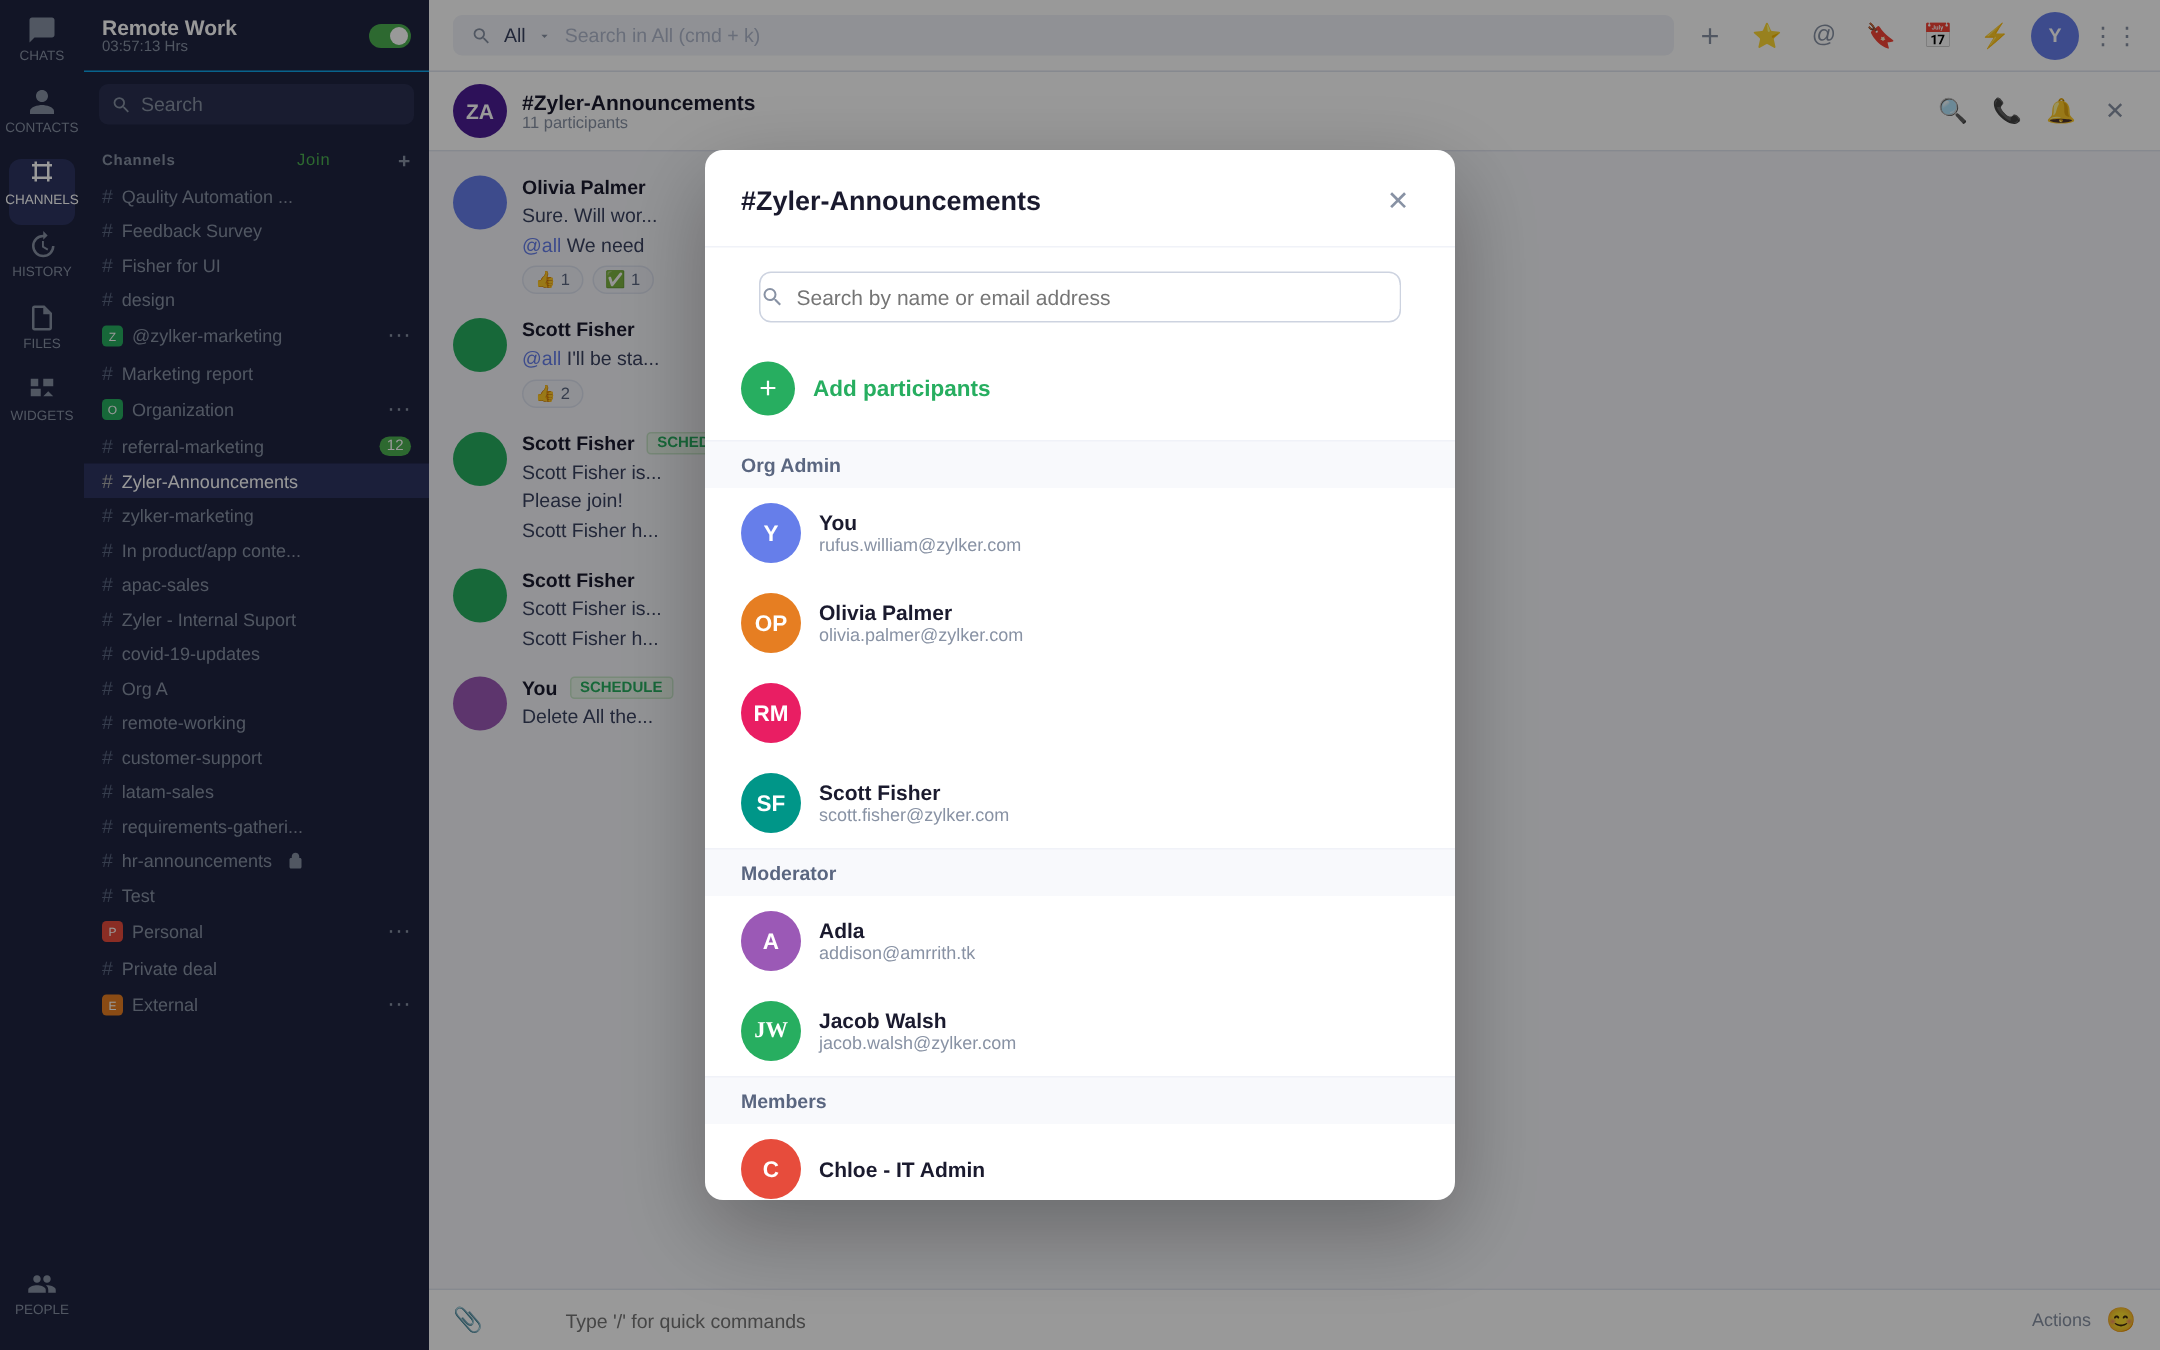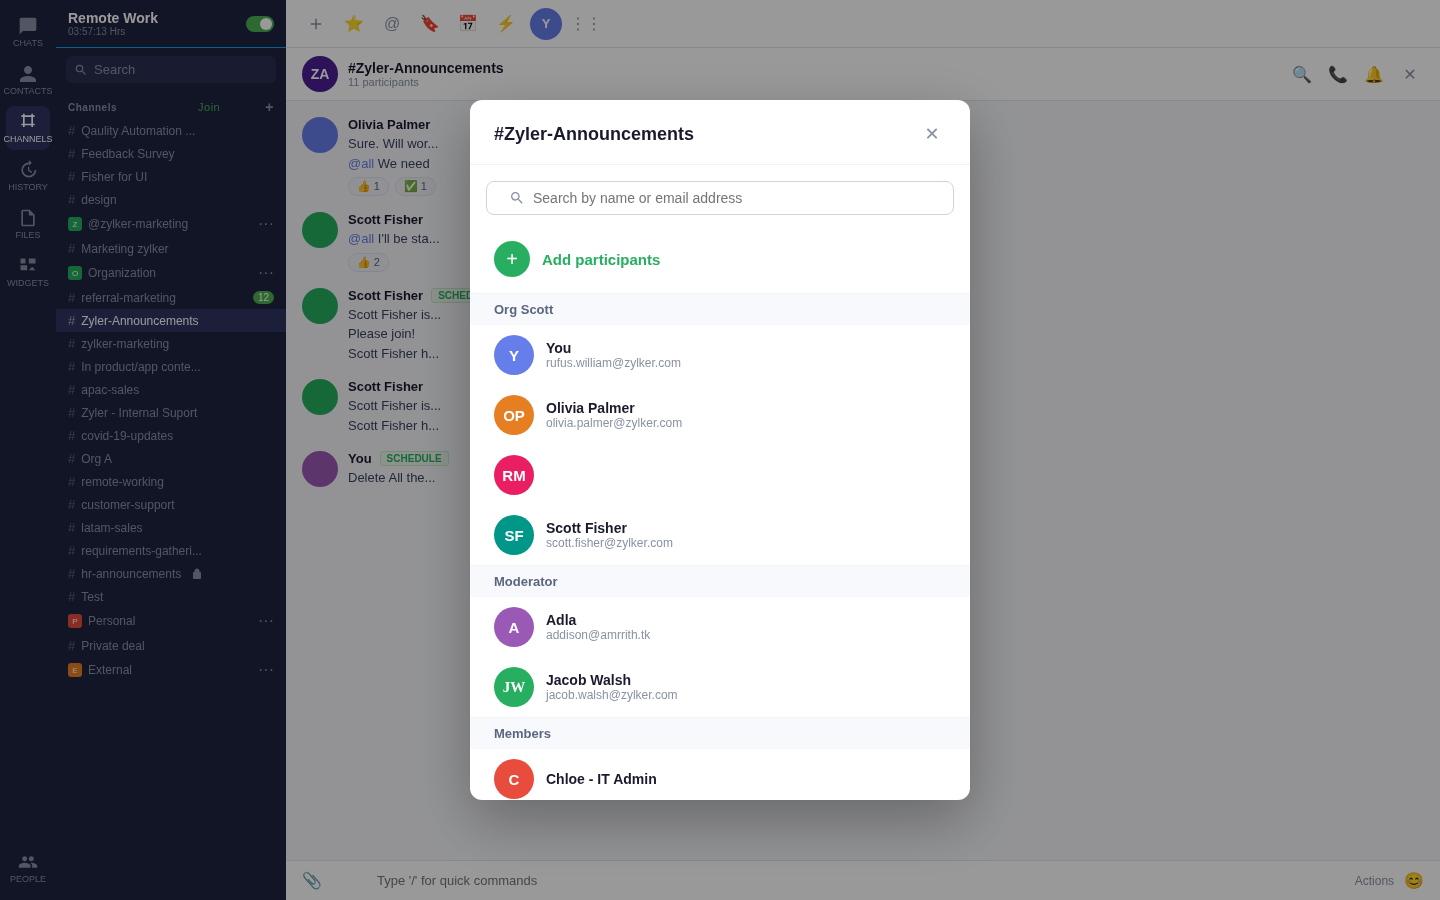--- a/index.html
+++ b/index.html
@@ -15,21 +15,21 @@
       padding: 10px 0;
       gap: 4px;
       flex-shrink: 0;
     }
     .sidebar-icon {
       width: 44px;
       height: 44px;
       display: flex;
       flex-direction: column;
       align-items: center;
-      justify-content: center;
+      justify-content: flex-start;
       color: #8892a4;
       cursor: pointer;
       border-radius: 8px;
       font-size: 10px;
       gap: 2px;
     }
     .sidebar-icon.active {
       color: #fff;
       background: #2d3561;
     }
@@ -206,26 +206,26 @@
       padding: 20px 24px 16px;
       display: flex;
       align-items: center;
       justify-content: space-between;
       border-bottom: 1px solid #f0f2f8;
     }
     .modal-title { font-size: 18px; font-weight: 700; color: #1a1a2e; }
     .modal-close { width: 28px; height: 28px; display: flex; align-items: center; justify-content: center; color: #8892a4; cursor: pointer; font-size: 18px; border-radius: 50%; }
 
     .modal-search {
-      margin: 16px 16px;
+      margin: 16px 36px;
       border: 1.5px solid #cdd3e0;
       border-radius: 8px;
       display: flex;
       align-items: center;
-      padding: 8px 22px;
+      padding: 8px 0;
       gap: 8px;
       color: #8892a4;
     }
     .modal-search input { flex: 1; border: none; outline: none; font-size: 14px; color: #3a4260; }
 
     .add-participants-row {
       padding: 10px 24px 16px;
       display: flex;
       align-items: center;
       gap: 12px;
@@ -366,21 +366,21 @@
         <span class="hash">#</span>
         <span>design</span>
       </div>
     <div class="channel-item">
       <div class="avatar-sm green">Z</div>
         <span>@zylker-marketing</span>
       <span class="dot-icon" style="margin-left:auto; color:#8892a4; font-size:16px;">···</span>
     </div>
     <div class="channel-item">
         <span class="hash">#</span>
-        <span>Marketing zylker</span>
+        <span>Marketing report</span>
       </div>
     <div class="channel-item">
       <div class="avatar-sm green">O</div>
         <span>Organization</span>
       <span class="dot-icon" style="margin-left:auto; color:#8892a4; font-size:16px;">···</span>
     </div>
     <div class="channel-item">
         <span class="hash">#</span>
         <span>referral-marketing</span>
         <span class="badge">12</span>
@@ -453,20 +453,30 @@
       <div class="avatar-sm orange">E</div>
         <span>External</span>
       <span class="dot-icon" style="margin-left:auto; color:#8892a4; font-size:16px;">···</span>
     </div>
   </div>
 </div>
 
 <div class="main-content">
 
   <div class="main-header">
+    <div class="search-bar-main">
+      <svg width="14" height="14" viewBox="0 0 24 24" fill="currentColor">
+          <path d="M15.5 14h-.79l-.28-.27A6.47 6.47 0 0 0 16 9.5 6.5 6.5 0 1 0 9.5 16c1.61 0 3.09-.59 4.23-1.57l.27.28v.79l5 4.99L20.49 19l-4.99-5zm-6 0C7.01 14 5 11.99 5 9.5S7.01 5 9.5 5 14 7.01 14 9.5 11.99 14 9.5 14z"></path>
+        </svg>
+      <span style="color:#3a4260; font-weight:500;">All</span>
+      <svg width="10" height="10" viewBox="0 0 24 24" fill="currentColor">
+          <path d="M7 10l5 5 5-5z"></path>
+        </svg>
+      <span style="color:#b0b8cc;">Search in All (cmd + k)</span>
+    </div>
     <div class="header-icon">
       <svg width="18" height="18" viewBox="0 0 24 24" fill="currentColor">
           <path d="M19 13H13v6h-2v-6H5v-2h6V5h2v6h6v2z"></path>
         </svg>
     </div>
     <div class="header-icon">⭐</div>
     <div class="header-icon">@</div>
     <div class="header-icon">🔖</div>
     <div class="header-icon">📅</div>
     <div class="header-icon">⚡</div>
@@ -571,21 +581,21 @@
       <input style="flex: 1 1 0%; border: none; outline: none; font-size: 14px; color: rgb(58, 66, 96);" placeholder="Search by name or email address">
     </div>
 
     <div class="add-participants-row">
       <div class="add-btn">+</div>
       <span class="add-participants-label">Add participants</span>
     </div>
 
     <div class="modal-body">
 
-      <div class="participant-section-label">Org Scott</div>
+      <div class="participant-section-label">Org Admin</div>
 
       <div class="participant-item">
         <div class="participant-avatar av-blue">Y</div>
         <div class="participant-info">
           <div class="participant-name">You</div>
           <div class="participant-email">rufus.william@zylker.com</div>
         </div>
       </div>
 
       <div class="participant-item">

